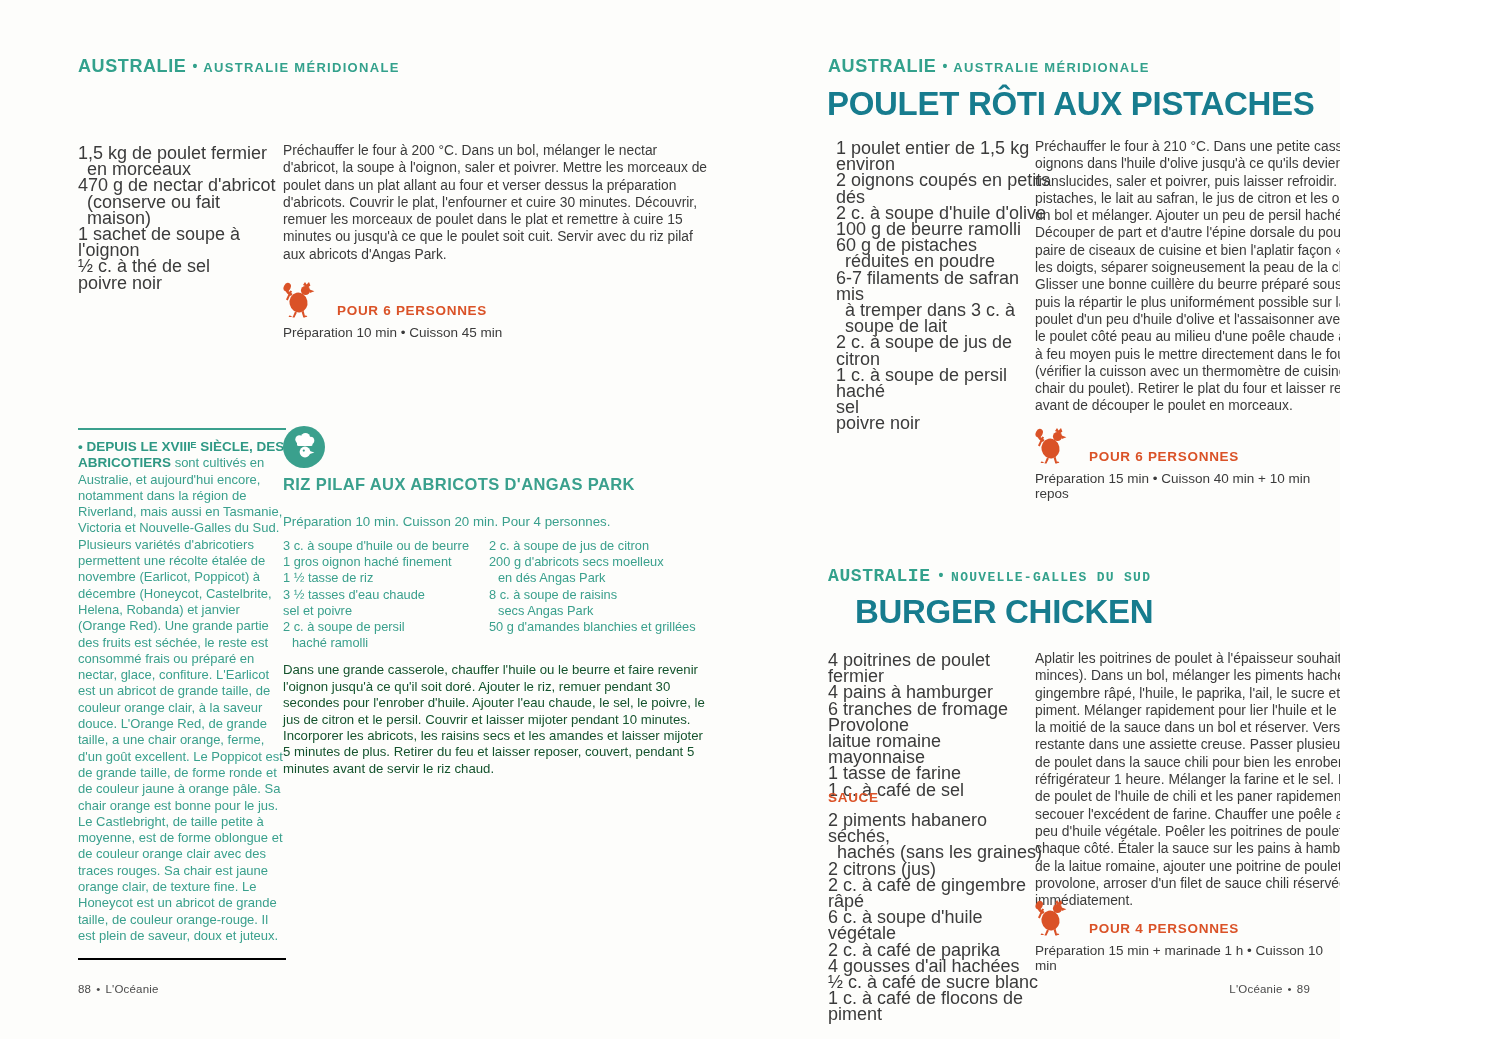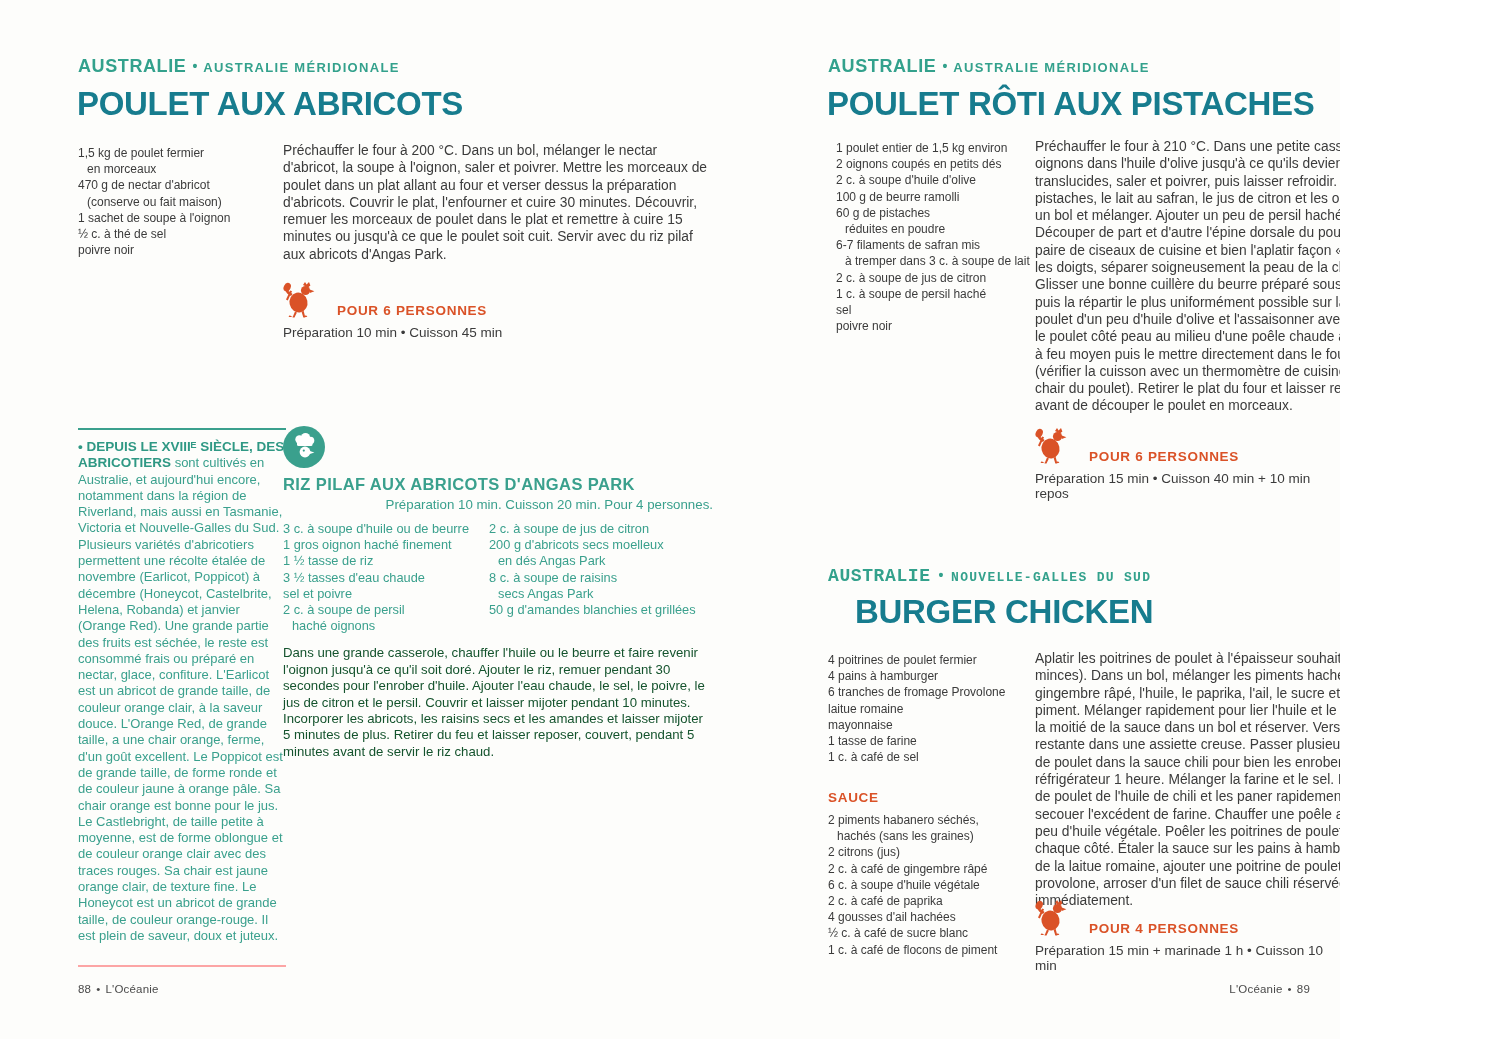--- a/index.html
+++ b/index.html
@@ -12,40 +12,40 @@
   .abs { position:absolute; }
 
   
   .recipe-header { white-space:nowrap; }
   .country { font-size:18px; font-weight:bold; color:#33a18c; letter-spacing:.6px; }
   .hdr-sep { font-size:14px; font-weight:bold; color:#33a18c; margin:0 6px; vertical-align:1px; }
   .region { font-size:13px; font-weight:bold; color:#33a18c; letter-spacing:1.3px; }
   .recipe-title { font-size:33px; font-weight:800; color:#177c8e; letter-spacing:-.3px; white-space:nowrap; }
 
   
-  .ing { width:210px; font-size:12px; line-height:16.2px; color:#3b3b3b; }
+  .ing { width:210px; font-size:18px; line-height:16.2px; color:#3b3b3b; }
   .ing > div.indent { padding-left:9px; }
 
   
   .instr { font-size:13.8px; line-height:17.3px; color:#3b3b3b; text-align:left; }
 
   
   .serving-row { display:flex; align-items:flex-end; gap:7px; }
   .serving-label { font-size:13.5px; font-weight:bold; color:#da5227; letter-spacing:.7px; padding-bottom:1px;margin-left:15px; }
   .prep-line { font-size:13.5px; color:#3b3b3b; margin-top:6px; }
 
   
-  .sidebar { width:208px; border-top:2px solid #3aa08d; border-bottom:2px solid #fca5a5; padding:9px 0 21px 0; }
+  .sidebar { width:208px; border-top:2px solid #3aa08d; border-bottom:2px solid #000000; padding:9px 0 14px 0; }
   .sidebar-text { font-size:13px; line-height:16.3px; color:#3aa08d; }
   .sidebar-text .lead { font-weight:bold; font-size:13.5px; color:#2f9884; }
 
   
   .subrecipe { width:430px; color:#3aa08d; }
   .subrecipe-title { font-size:16.5px; font-weight:bold; letter-spacing:.4px; margin-top:7px; color:#3aa08d; }
-  .subrecipe-meta { font-size:13.3px; margin-top:3px;text-align:right; }
+  .subrecipe-meta { font-size:13.3px; margin-top:20px; }
   .sub-cols { display:flex; margin-top:9px; }
   .sub-cols .ing { color:#3aa08d; font-size:12.8px; width:206px; }
   .sub-cols .ing + .ing { width:224px; }
   .sub-instr { font-size:13.2px; line-height:16.4px; margin-top:11px; color:#14532d; }
 
   
   .sauce-label { font-size:13.5px; font-weight:bold; color:#da5227; letter-spacing:.7px; }
 
   
   .footer { font-size:11.5px; color:#4a4a4a; letter-spacing:.2px; }
@@ -56,21 +56,20 @@
 </style>
 </head>
 <body>
 
 <div class="spread">
 
   <div class="abs recipe-header" style="left:78px; top:56px;">
     <span class="country">AUSTRALIE</span><span class="hdr-sep">•</span><span class="region">AUSTRALIE MÉRIDIONALE</span>
   </div>
 
-  <div class="abs recipe-title" style="left:77px; top:85px;">POULET AUX ABRICOTS</div>
 
   <div class="abs ing" style="left:78px; top:145px;">
       <div>1,5 kg de poulet fermier</div>
       <div class="indent">en morceaux</div>
       <div>470 g de nectar d'abricot</div>
       <div class="indent">(conserve ou fait maison)</div>
       <div>1 sachet de soupe à l'oignon</div>
       <div>½ c. à thé de sel</div>
       <div>poivre noir</div>
     </div>
@@ -125,21 +124,21 @@
     <div class="subrecipe-title">RIZ PILAF AUX ABRICOTS D'ANGAS PARK</div>
     <div class="subrecipe-meta">Préparation 10 min. Cuisson 20 min. Pour 4 personnes.</div>
     <div class="sub-cols">
       <div class="ing">
           <div>3 c. à soupe d'huile ou de beurre</div>
           <div>1 gros oignon haché finement</div>
           <div>1 ½ tasse de riz</div>
           <div>3 ½ tasses d'eau chaude</div>
           <div>sel et poivre</div>
           <div>2 c. à soupe de persil</div>
-          <div class="indent">haché oignons</div>
+          <div class="indent">haché ramolli</div>
         </div>
       <div class="ing">
           <div>2 c. à soupe de jus de citron</div>
           <div>200 g d'abricots secs moelleux</div>
           <div class="indent">en dés Angas Park</div>
           <div>8 c. à soupe de raisins</div>
           <div class="indent">secs Angas Park</div>
           <div>50 g d'amandes blanchies et grillées</div>
         </div>
     </div>

